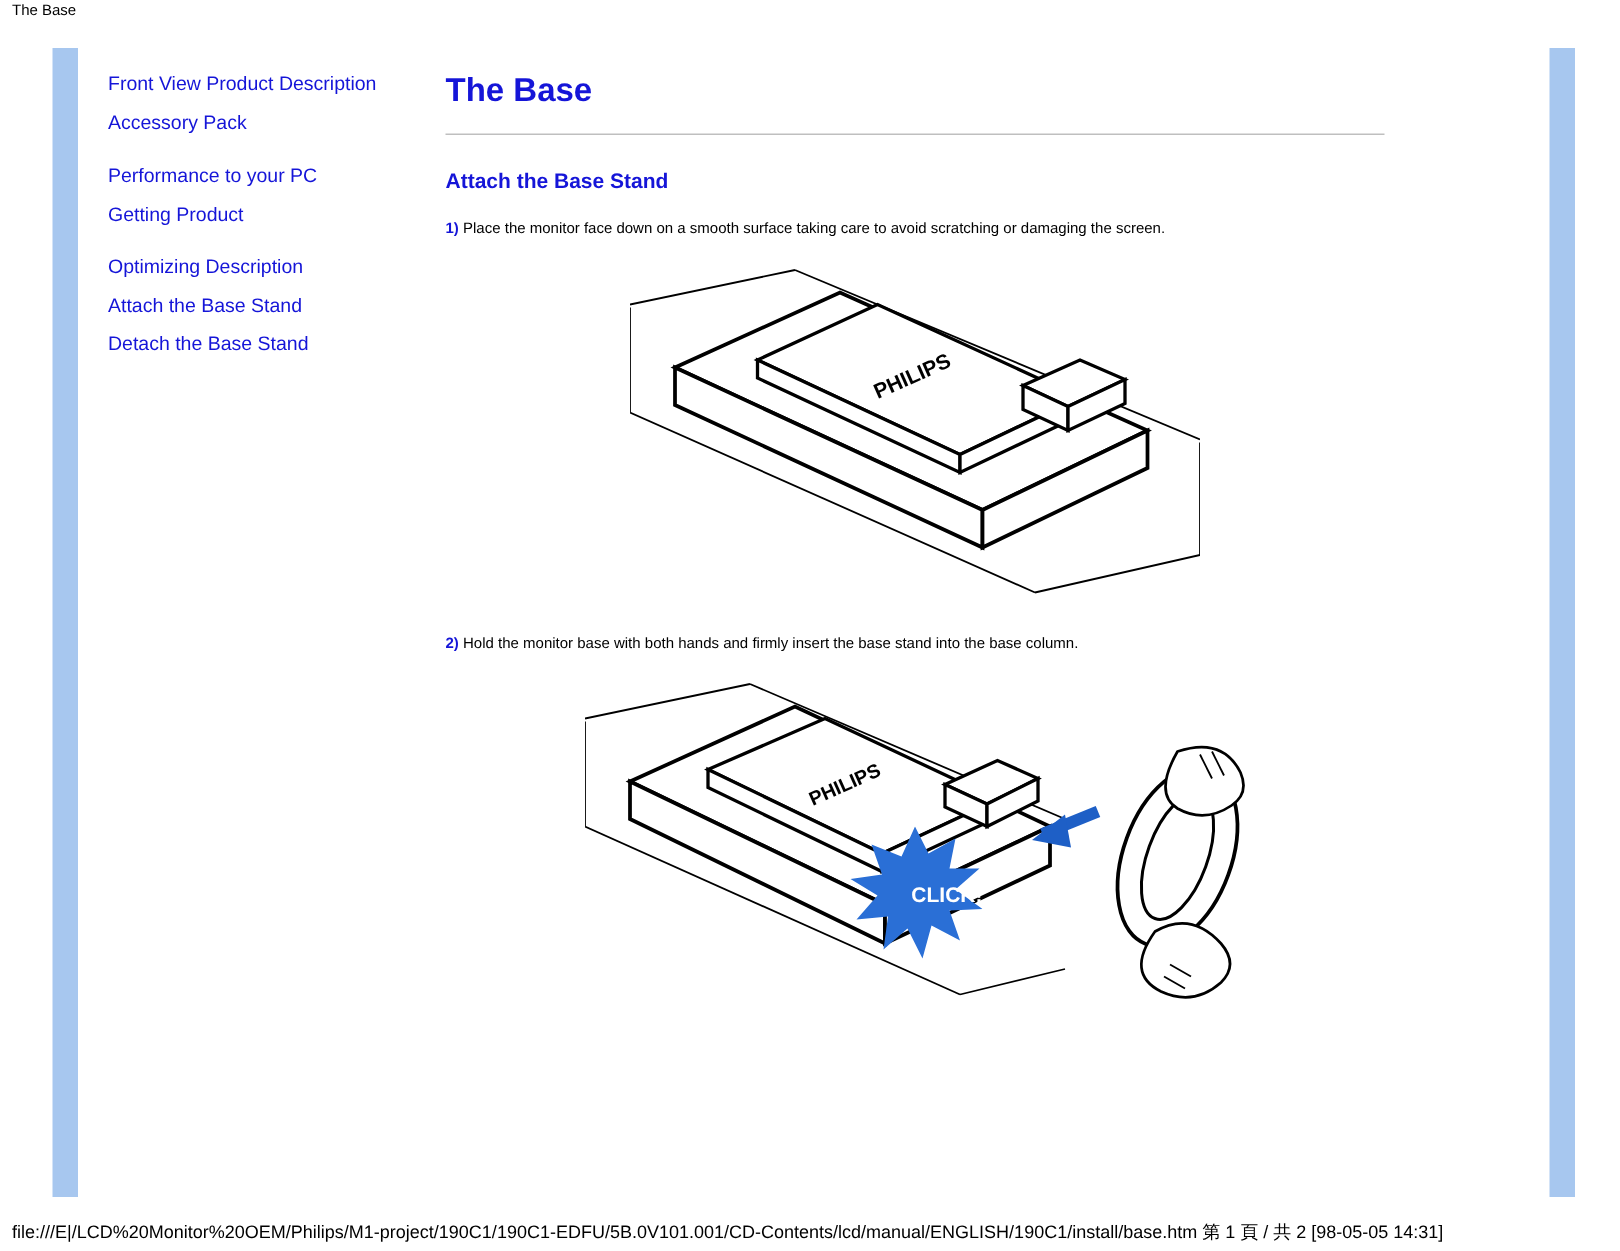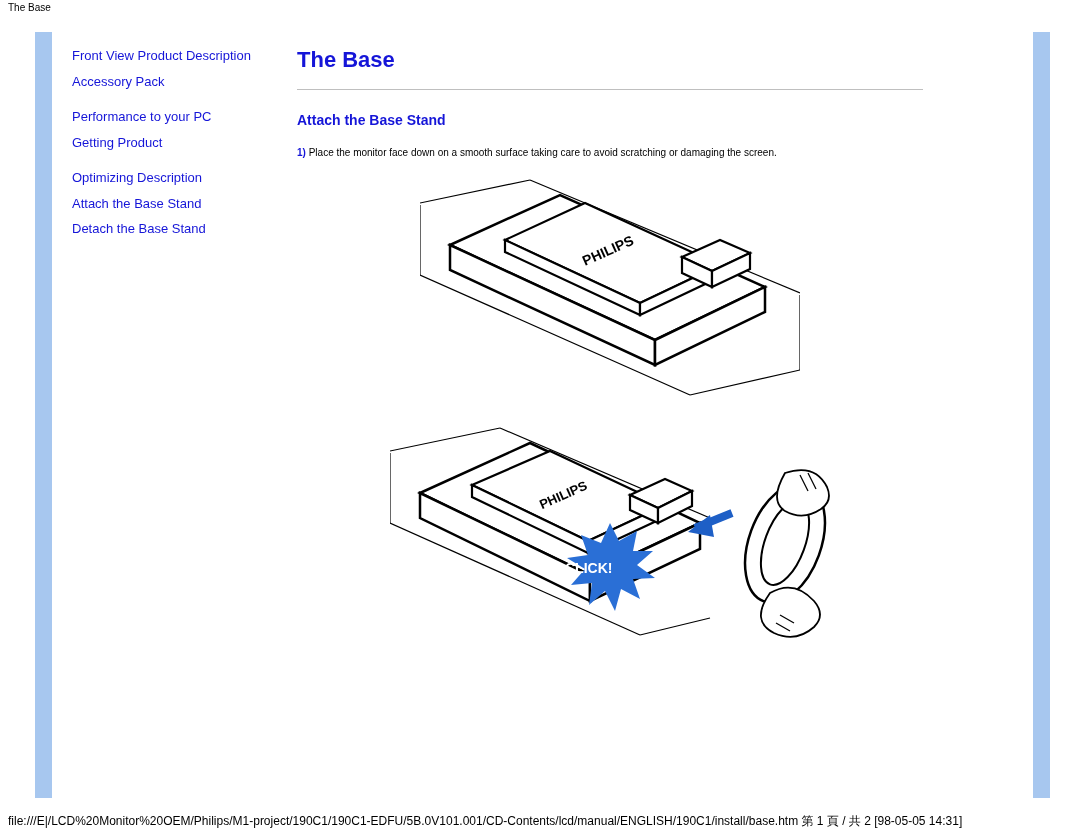--- a/index.html
+++ b/index.html
@@ -89,21 +89,21 @@
   }
   svg.draw { display:block; }
   .click-badge {
     position: absolute;
     left: 175px;
     top: 100px;
     width: 90px;
     height: 90px;
     display: flex;
     align-items: center;
-    justify-content: flex-start;
+    justify-content: flex-end;
   }
   .click-label {
     color: #fff;
     font-size: 14px;
     font-weight: bold;
   }
   .footer-path {
     position: absolute;
     left: 8px;
     bottom: 4px;
@@ -160,20 +160,23 @@
 
           <polygon points="262,82 300,65 330,78 292,96" fill="#fff" stroke="#000" stroke-width="2.2"></polygon>
           <polygon points="262,82 292,96 292,112 262,98" fill="#fff" stroke="#000" stroke-width="2.2"></polygon>
           <polygon points="292,96 330,78 330,94 292,112" fill="#fff" stroke="#000" stroke-width="2.2"></polygon>
 
           <text x="190" y="80" font-family="Arial" font-size="14" font-weight="bold" fill="#000" transform="rotate(-24 190 80)" text-anchor="middle">PHILIPS</text>
         </svg>
       </div>
     </div>
 
+    <div class="step">
+      <b>2)</b><span> Hold the monitor base with both hands and firmly insert the base stand into the base column.</span>
+    </div>
 
     <div class="fig-wrap">
       <div class="fig">
         <svg class="draw" width="440" height="230" viewBox="0 0 440 230">
 
           <line x1="0" y1="28" x2="110" y2="5" stroke="#000" stroke-width="1.2"></line>
           <line x1="110" y1="5" x2="320" y2="95" stroke="#000" stroke-width="1.2"></line>
           <line x1="0" y1="30" x2="0" y2="100" stroke="#000" stroke-width="1.2"></line>
           <line x1="0" y1="100" x2="250" y2="212" stroke="#000" stroke-width="1.2"></line>
           <line x1="250" y1="212" x2="320" y2="195" stroke="#000" stroke-width="1.2"></line>

